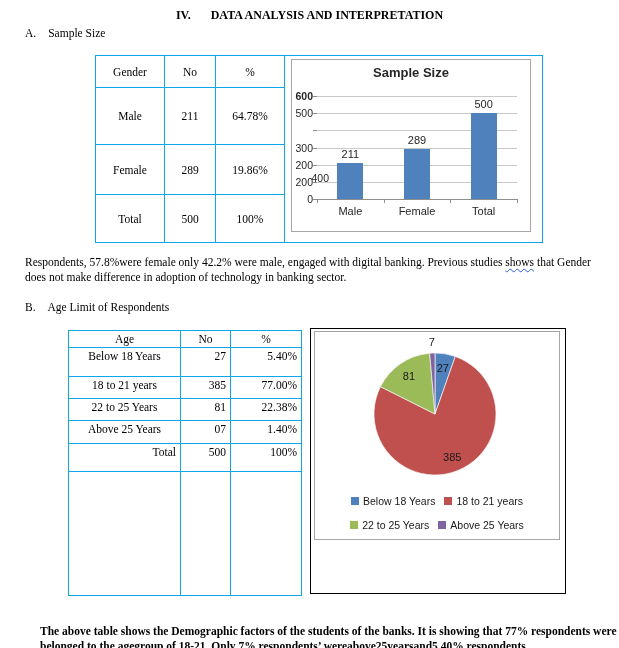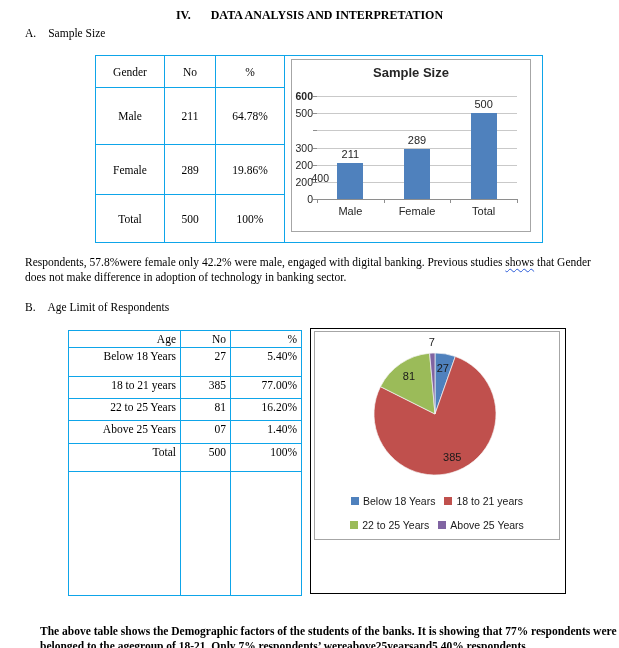--- a/index.html
+++ b/index.html
@@ -22,21 +22,21 @@
 
   table{border-collapse:collapse;table-layout:fixed;}
   td{border:1px solid #0ea5e9;font-size:11.5px;padding:0;}
 
   #tblA{left:95px;top:55px;}
   #tblA td{text-align:center;vertical-align:middle;}
   #tblA td.chartcell{position:relative;padding:0;}
 
   #tblB{left:68px;top:330px;}
   #tblB td{vertical-align:top;line-height:14px;padding:1px 4px;}
-  #tblB td.lab{text-align:right;}
+  #tblB td.lab{text-align:center;}
   #tblB td.num{text-align:right;}
   #tblB td.tot{text-align:right;}
 
   .pie-wrap{left:310px;top:328px;width:256px;height:266px;border:1px solid #000;box-sizing:border-box;}
 
   .chart-frame{position:absolute;border:1px solid #A6A6A6;background:#fff;}
   #barFrame{left:6px;top:3px;right:11px;bottom:10px;}
   #pieFrame{left:3px;top:2px;width:244px;height:207px;}
 
   .bc-title{position:absolute;left:0;right:0;top:5px;text-align:center;
@@ -162,21 +162,21 @@
     <td class="num">5.40%</td>
   </tr>
   <tr style="height:22px">
     <td class="lab">18 to 21 years</td>
     <td class="num">385</td>
     <td class="num">77.00%</td>
   </tr>
   <tr style="height:22px">
     <td class="lab">22 to 25 Years</td>
     <td class="num">81</td>
-    <td class="num">16.20%</td>
+    <td class="num">22.38%</td>
   </tr>
   <tr style="height:23px">
     <td class="lab">Above 25 Years</td>
     <td class="num">07</td>
     <td class="num">1.40%</td>
   </tr>
   <tr style="height:28px">
     <td class="tot">Total</td>
     <td class="num">500</td>
     <td class="num">100%</td>

